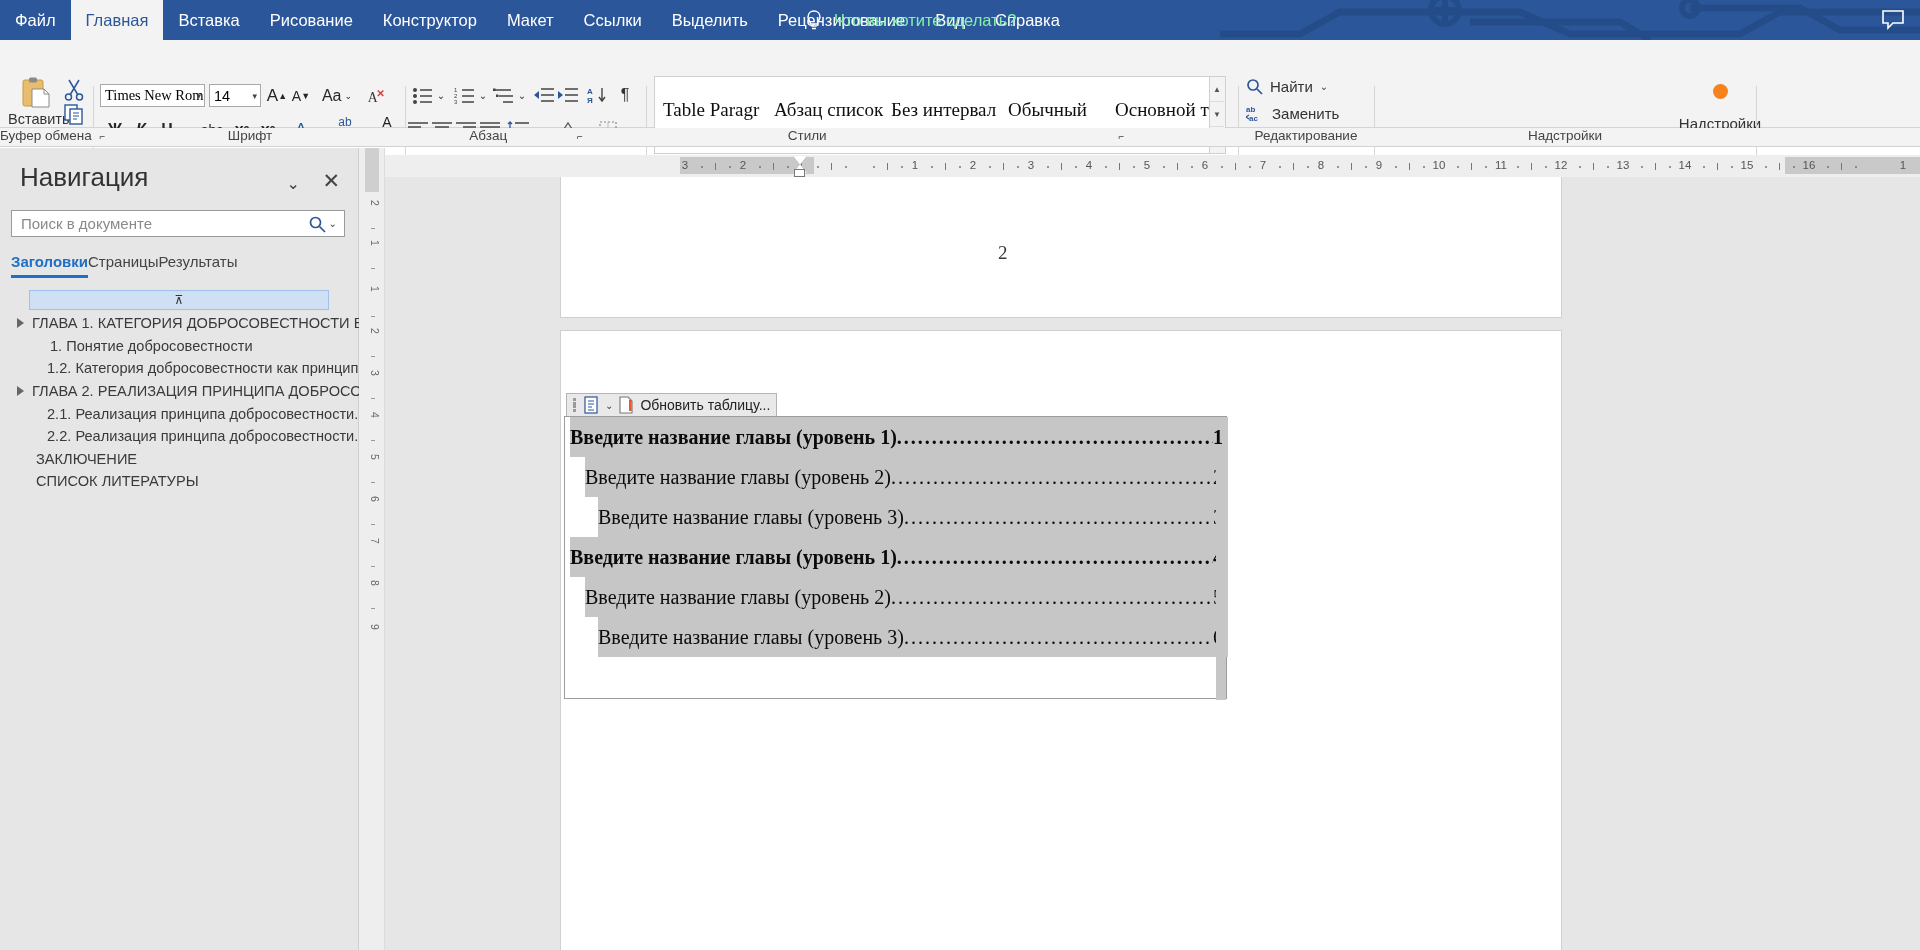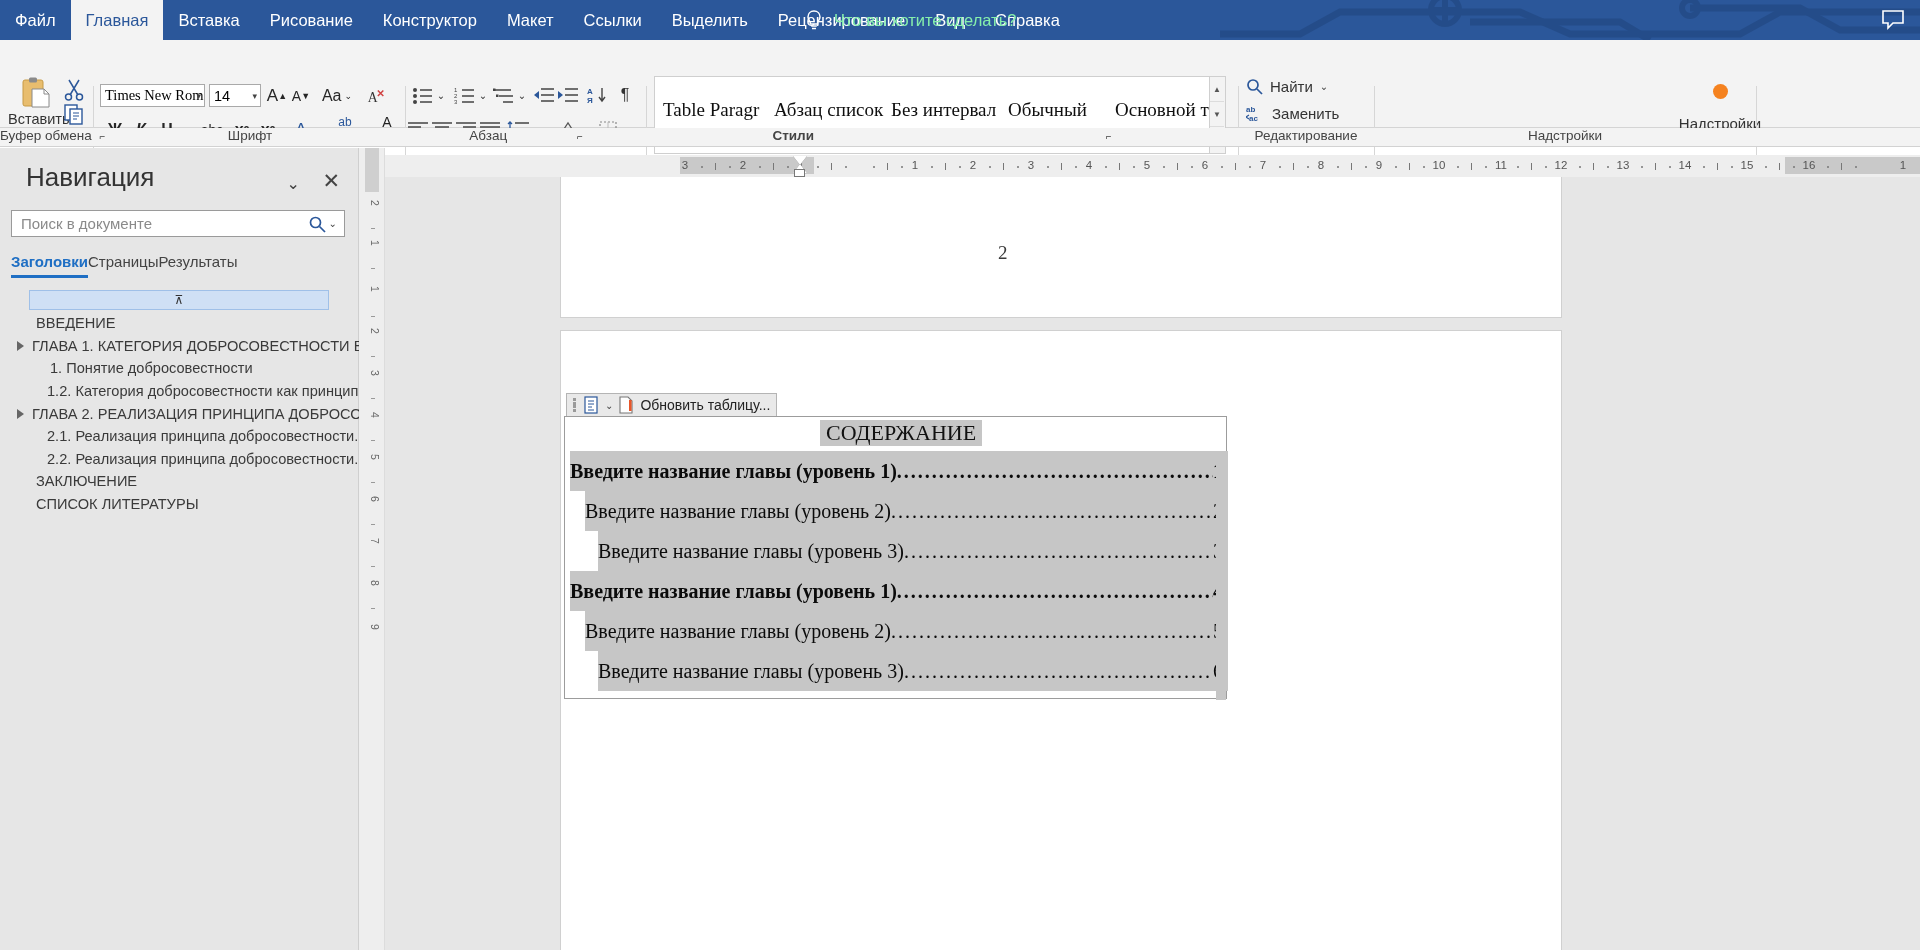--- a/index.html
+++ b/index.html
@@ -104,21 +104,21 @@
     position: absolute; left: 1672px; top: 44px; width: 96px; text-align: center;
   }
   .addins-dot { width: 15px; height: 15px; border-radius: 50%; background: #f5821f; margin: 0 auto 16px; }
   .collapse-ribbon { position: absolute; right: 14px; top: 128px; font-size: 13px; color: #444; }
 
   
   .navpane {
     position: absolute; left: 0; top: 148px; width: 359px; height: 802px;
     background: #e6e6e6; border-right: 1px solid #cfcfcf;
   }
-  .nav-title { position: absolute; left: 26px; top: 14px; font-size: 26px; color: #333; font-weight: 300; }
+  .nav-title { position: absolute; left: 20px; top: 14px; font-size: 26px; color: #333; font-weight: 300; }
   .nav-chevron { position: absolute; right: 58px; top: 26px; font-size: 16px; color: #444; }
   .nav-close { position: absolute; right: 18px; top: 22px; font-size: 21px; color: #444; line-height: 1; }
   .nav-search {
     position: absolute; left: 11px; top: 62px; width: 334px; height: 27px;
     background: #fff; border: 1px solid #9a9a9a; display: flex; align-items: center;
   }
   .nav-search-ph { font-size: 15px; color: #8a8a8a; padding-left: 9px; flex: 1; }
   .nav-tabs { position: absolute; left: 11px; top: 105px; display: flex; }
   .nav-tab { font-size: 15px; color: #444; padding-bottom: 5px; white-space: nowrap; }
   .nav-tab.active { color: #1f6fc4; font-weight: bold; border-bottom: 3px solid #1f6fc4; }
@@ -517,21 +517,21 @@
       <span>Буфер обмена</span>
       <span style="font-size:10px;margin-left:4px;">⌐</span>
     </div>
     <div class="grp-label" style="left:94px;width:312px;">
       <span>Шрифт</span>
     </div>
     <div class="grp-label" style="left:406px;width:240px;">
       <span>Абзац</span>
       <span style="font-size:10px;margin-left:66px;">⌐</span>
     </div>
-    <div class="grp-label" style="left:646px;width:592px;font-weight:bold;">
+    <div class="grp-label" style="left:660px;width:592px;">
       <span>Стили</span>
       <span style="font-size:10px;margin-left:288px;">⌐</span>
     </div>
     <div class="grp-label" style="left:1238px;width:136px;">
       <span>Редактирование</span>
     </div>
     <div class="grp-label" style="left:1374px;width:382px;">
       <span>Надстройки</span>
     </div>
     <div class="collapse-ribbon">⌃</div>
@@ -554,23 +554,20 @@
     <div class="nav-tabs">
       <div class="nav-tab active"><span>Заголовки</span></div>
       <div class="nav-tab"><span>Страницы</span></div>
       <div class="nav-tab"><span>Результаты</span></div>
     </div>
 
     <div class="nav-list">
       <div class="nav-row selected">
         <span style="font-size:12px;color:#333;">⊼</span>
         <span></span>
-      </div>
-      <div class="nav-row" style="padding-left:36px;">
-        <span>ВВЕДЕНИЕ</span>
       </div>
       <div class="nav-row" style="padding-left:17px;gap:8px;">
         <span class="tri"></span>
         <span>ГЛАВА 1. КАТЕГОРИЯ ДОБРОСОВЕСТНОСТИ В СИ...</span>
       </div>
       <div class="nav-row" style="padding-left:50px;text-align:center;">
         <span>1. Понятие добросовестности</span>
       </div>
       <div class="nav-row" style="padding-left:47px;">
         <span>1.2. Категория добросовестности как принцип...</span>
@@ -733,23 +730,20 @@
         </svg>
         <span style="font-size:10px;color:#444;">⌄</span>
         <svg width="15" height="18" viewBox="0 0 15 18">
           <path d="M1 1 H9 L13 5 V17 H1 Z" fill="#fff" stroke="#777" stroke-width="1.1"></path>
           <rect x="10" y="4" width="2.6" height="11" fill="#e8562a"></rect>
         </svg>
         <span>Обновить таблицу...</span>
       </div>
 
       <div class="toc-box" style="left:3px;top:85px;width:663px;height:283px;">
-        <div class="toc-title-wrap">
-          <div class="toc-title">СОДЕРЖАНИЕ</div>
-        </div>
 
         <div class="toc-entry lvl1">
           <span class="toc-text">Введите название главы (уровень 1)</span>
           <span class="toc-leader">................................................................................................</span>
           <span class="toc-page">1</span>
         </div>
         <div class="toc-entry lvl2">
           <span class="toc-text">Введите название главы (уровень 2)</span>
           <span class="toc-leader">................................................................................................</span>
           <span class="toc-page">2</span>

